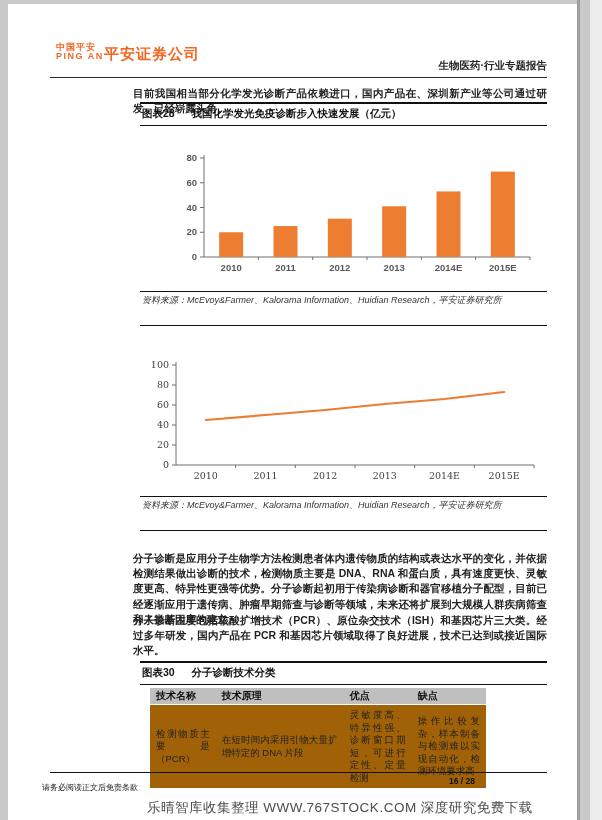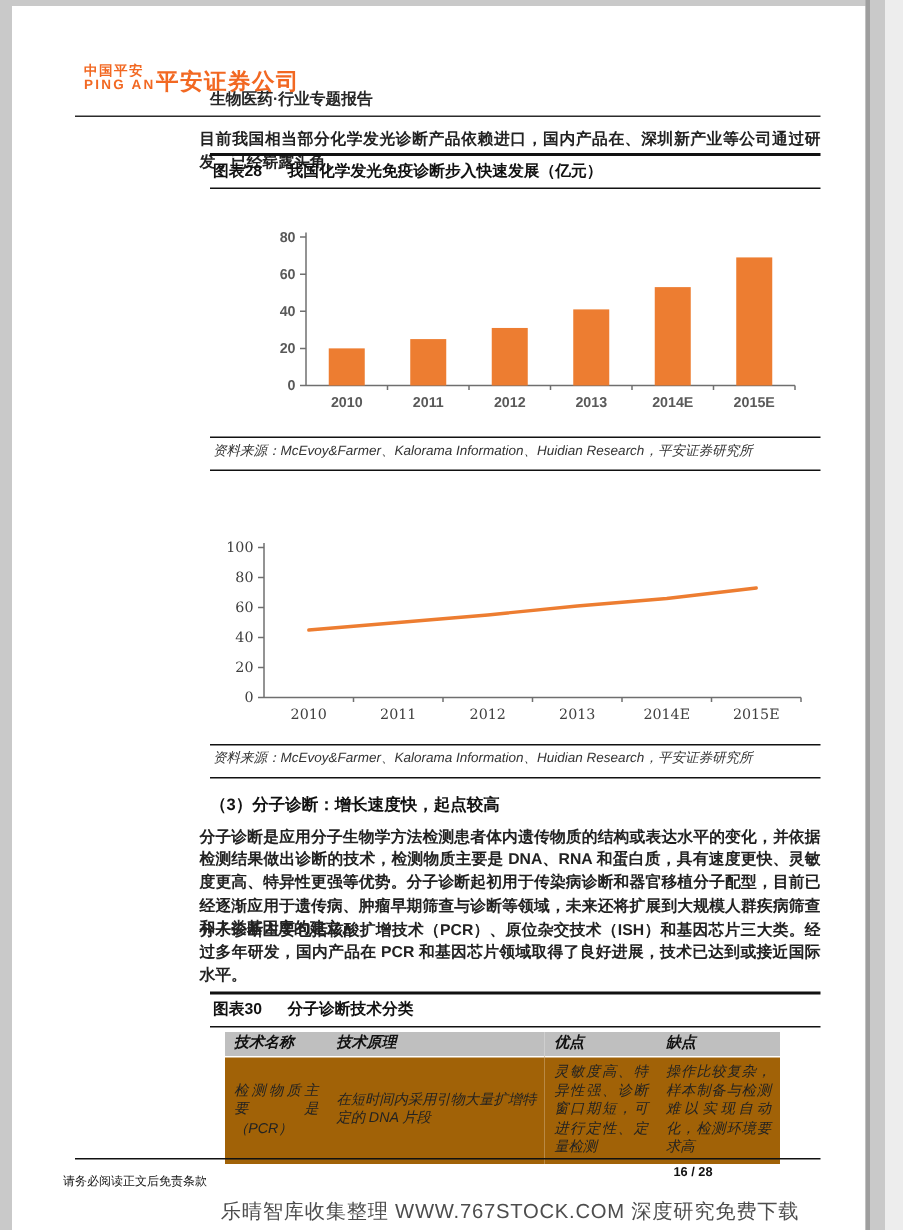--- a/index.html
+++ b/index.html
@@ -11,49 +11,49 @@
   }
   .abs{position:absolute;}
   #paper{left:8px; top:4px; width:569px; height:816px; background:#ffffff;}
   #edge-far-right{left:590px; top:0; width:12px; height:820px; background:#ededed;}
   #edge-right-line{left:577px; top:0; width:3px; height:820px; background:#9e9e9e;}
 
   
   #logo-cn{left:56px; top:41px; font-size:9px; font-weight:700; color:#f26822; letter-spacing:1px;}
   #logo-en{left:56px; top:51px; font-size:9px; font-weight:700; color:#f26822; letter-spacing:1.5px;}
   #brand{left:104px; top:45px; font-size:15px; font-weight:700; color:#f26822; letter-spacing:1px;}
-  #report-tag{left:140px; top:59px; width:407px; text-align:left; font-size:10.5px; font-weight:700; color:#262626;}
+  #report-tag{left:140px; top:59px; width:407px; text-align:right; font-size:10.5px; font-weight:700; color:#262626;}
   #header-rule{left:50px; top:77px; width:497px; border-top:1.5px solid #2b2b2b; height:0;}
 
   
   .para{left:133px; width:414px; font-size:10.5px; font-weight:600; line-height:15.2px; text-align:justify; color:#222;}
   #intro{top:86px;}
   #para1{top:551px;}
   #para2{top:613px;}
   #section-heading{left:140px; top:529px; font-size:11px; font-weight:700; color:#111;}
 
   
   .figcap{left:140px; width:403px; border-top:2px solid #111; border-bottom:1.5px solid #111;
           padding:3px 2px 4px 2px; font-size:10.5px; font-weight:700; color:#111;}
   #figcap28{top:102px;} #figcap29{top:323px;} #figcap30{top:661px;}
   .figtitle{margin-left:14px;}
 
   
   .srcblock{left:140px; width:403px; border-top:1px solid #111; border-bottom:1.5px solid #111;
-            padding:2px 2px 6px 2px; font-size:9px; font-style:italic; color:#333; font-weight:500;}
+            padding:2px 2px 18px 2px; font-size:9px; font-style:italic; color:#333; font-weight:500;}
   #src28{top:291px;} #src29{top:496px;}
 
   
   #bar-chart-28{left:138px; top:147px;}
   #line-chart-29{left:138px; top:352px;}
   .btxt{font:700 9.5px "Liberation Sans","DejaVu Sans",sans-serif; fill:#595959;}
   .ltxt{font:400 9.5px "DejaVu Serif","Liberation Serif",serif; fill:#404040;}
 
   
-  #tech-table{left:150px; top:688px; width:370px; border-collapse:separate; border-spacing:0;font-style:italic;}
+  #tech-table{left:150px; top:688px; width:336px; border-collapse:separate; border-spacing:0;}
   #tech-table th{background:#bfbfbf; font-size:10px; font-weight:700; text-align:left;
                  padding:2px 6px; color:#111; line-height:12px;}
   #tech-table td{background:#a16207; font-size:9.5px; font-weight:500; color:#222;
                  padding:4px 6px; line-height:12.5px; vertical-align:middle;
                  border-top:1.5px solid #ffffff; text-align:justify;}
   .c1{width:62px;} .c2{width:171px;} .c3{width:77px;} .c4{width:87px;}
 
   
   #footer-rule{left:50px; top:772px; width:497px; border-top:1.5px solid #111; height:0;}
   #page-number{left:410px; top:776px; width:104px; text-align:center; font-size:8.5px; font-weight:700; color:#111;}
@@ -138,21 +138,20 @@
       <text x="67.83333333333333" y="127" text-anchor="middle" class="ltxt">2010</text>
       <text x="127.5" y="127" text-anchor="middle" class="ltxt">2011</text>
       <text x="187.16666666666666" y="127" text-anchor="middle" class="ltxt">2012</text>
       <text x="246.83333333333331" y="127" text-anchor="middle" class="ltxt">2013</text>
       <text x="306.5" y="127" text-anchor="middle" class="ltxt">2014E</text>
       <text x="366.16666666666663" y="127" text-anchor="middle" class="ltxt">2015E</text>
       <polyline points="67.83333333333333,68 127.5,63 187.16666666666666,57.99999999999999 246.83333333333331,52 306.5,47 366.16666666666663,40" fill="none" stroke="#ED7D31" stroke-width="2.2" stroke-linejoin="round" stroke-linecap="round"></polyline>
     </svg>
   <div class="abs srcblock" id="src29">资料来源：McEvoy&amp;Farmer、Kalorama Information、Huidian Research，平安证券研究所</div>
 
-  <div class="abs" id="section-heading">（3）分子诊断：增长速度快，起点较高</div>
   <div class="abs para" id="para2">分子诊断主要包括核酸扩增技术（PCR）、原位杂交技术（ISH）和基因芯片三大类。经过多年研发，国内产品在 PCR 和基因芯片领域取得了良好进展，技术已达到或接近国际水平。</div>
   <div class="abs para" id="para1">分子诊断是应用分子生物学方法检测患者体内遗传物质的结构或表达水平的变化，并依据检测结果做出诊断的技术，检测物质主要是 DNA、RNA 和蛋白质，具有速度更快、灵敏度更高、特异性更强等优势。分子诊断起初用于传染病诊断和器官移植分子配型，目前已经逐渐应用于遗传病、肿瘤早期筛查与诊断等领域，未来还将扩展到大规模人群疾病筛查和人类基因库的建立。</div>
 
   <div class="abs figcap" id="figcap30">
     <span>图表30</span>
     <span class="figtitle">分子诊断技术分类</span>
   </div>
   <table class="abs" id="tech-table">
     <thead>
       <tr>

